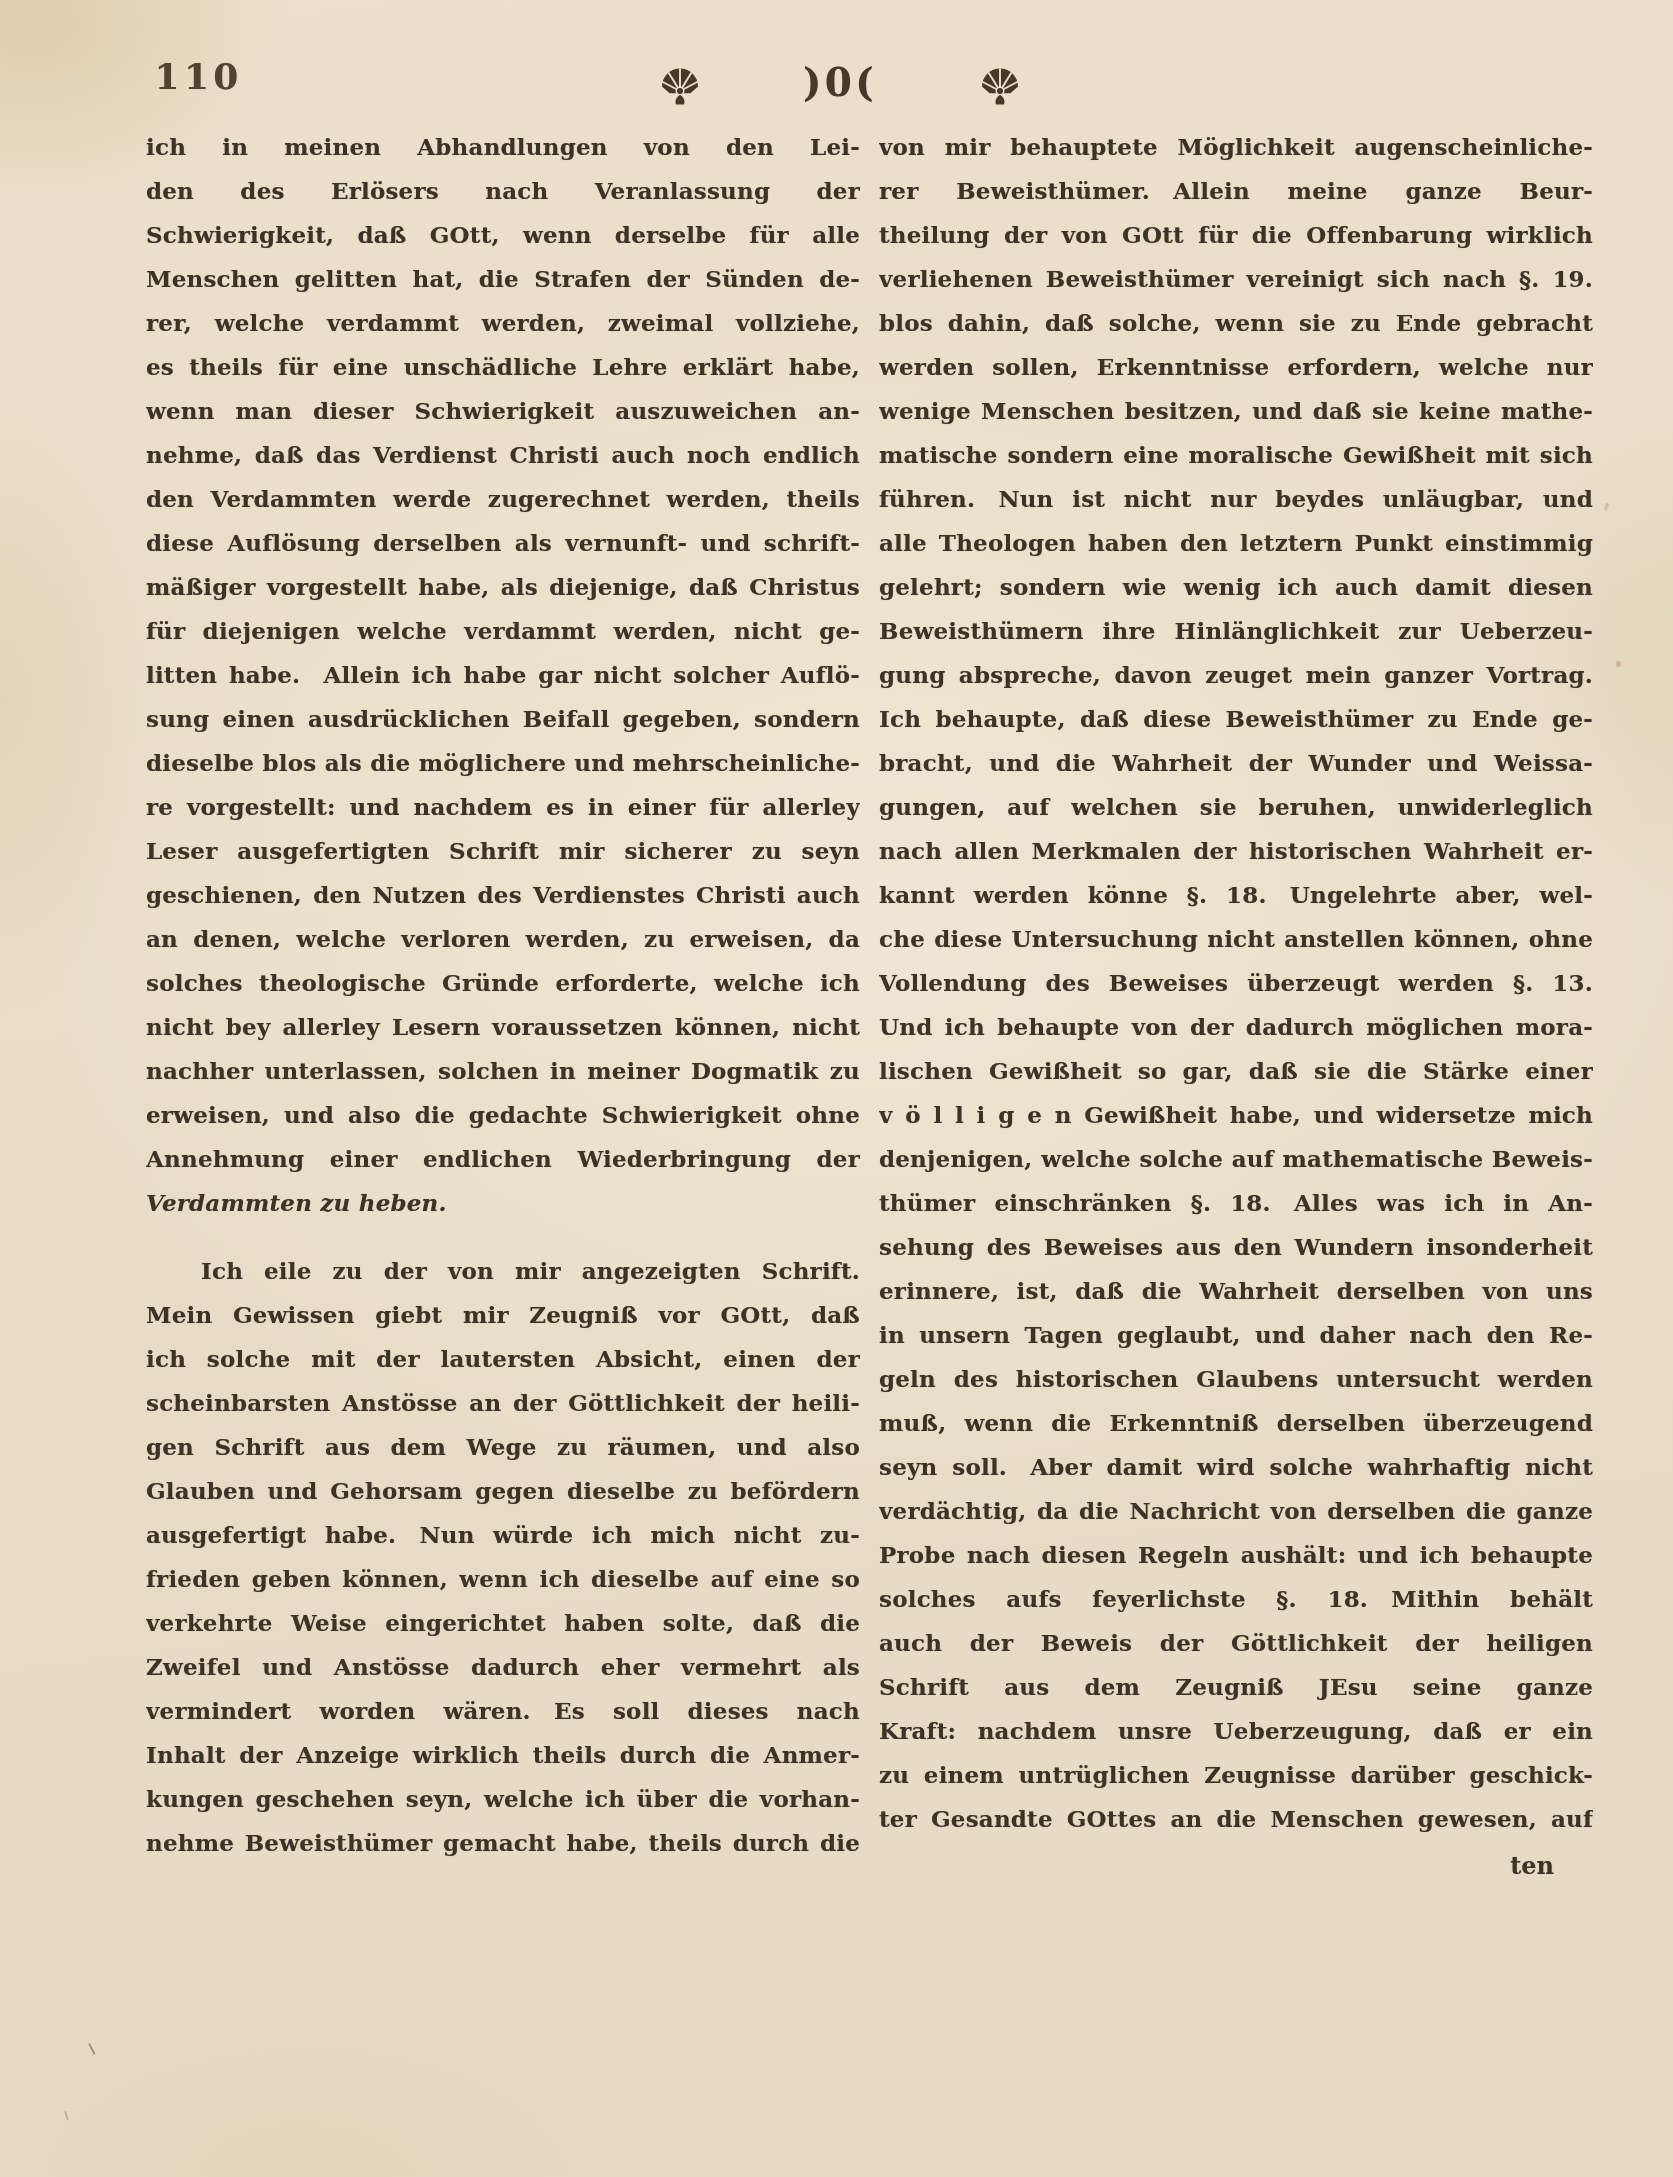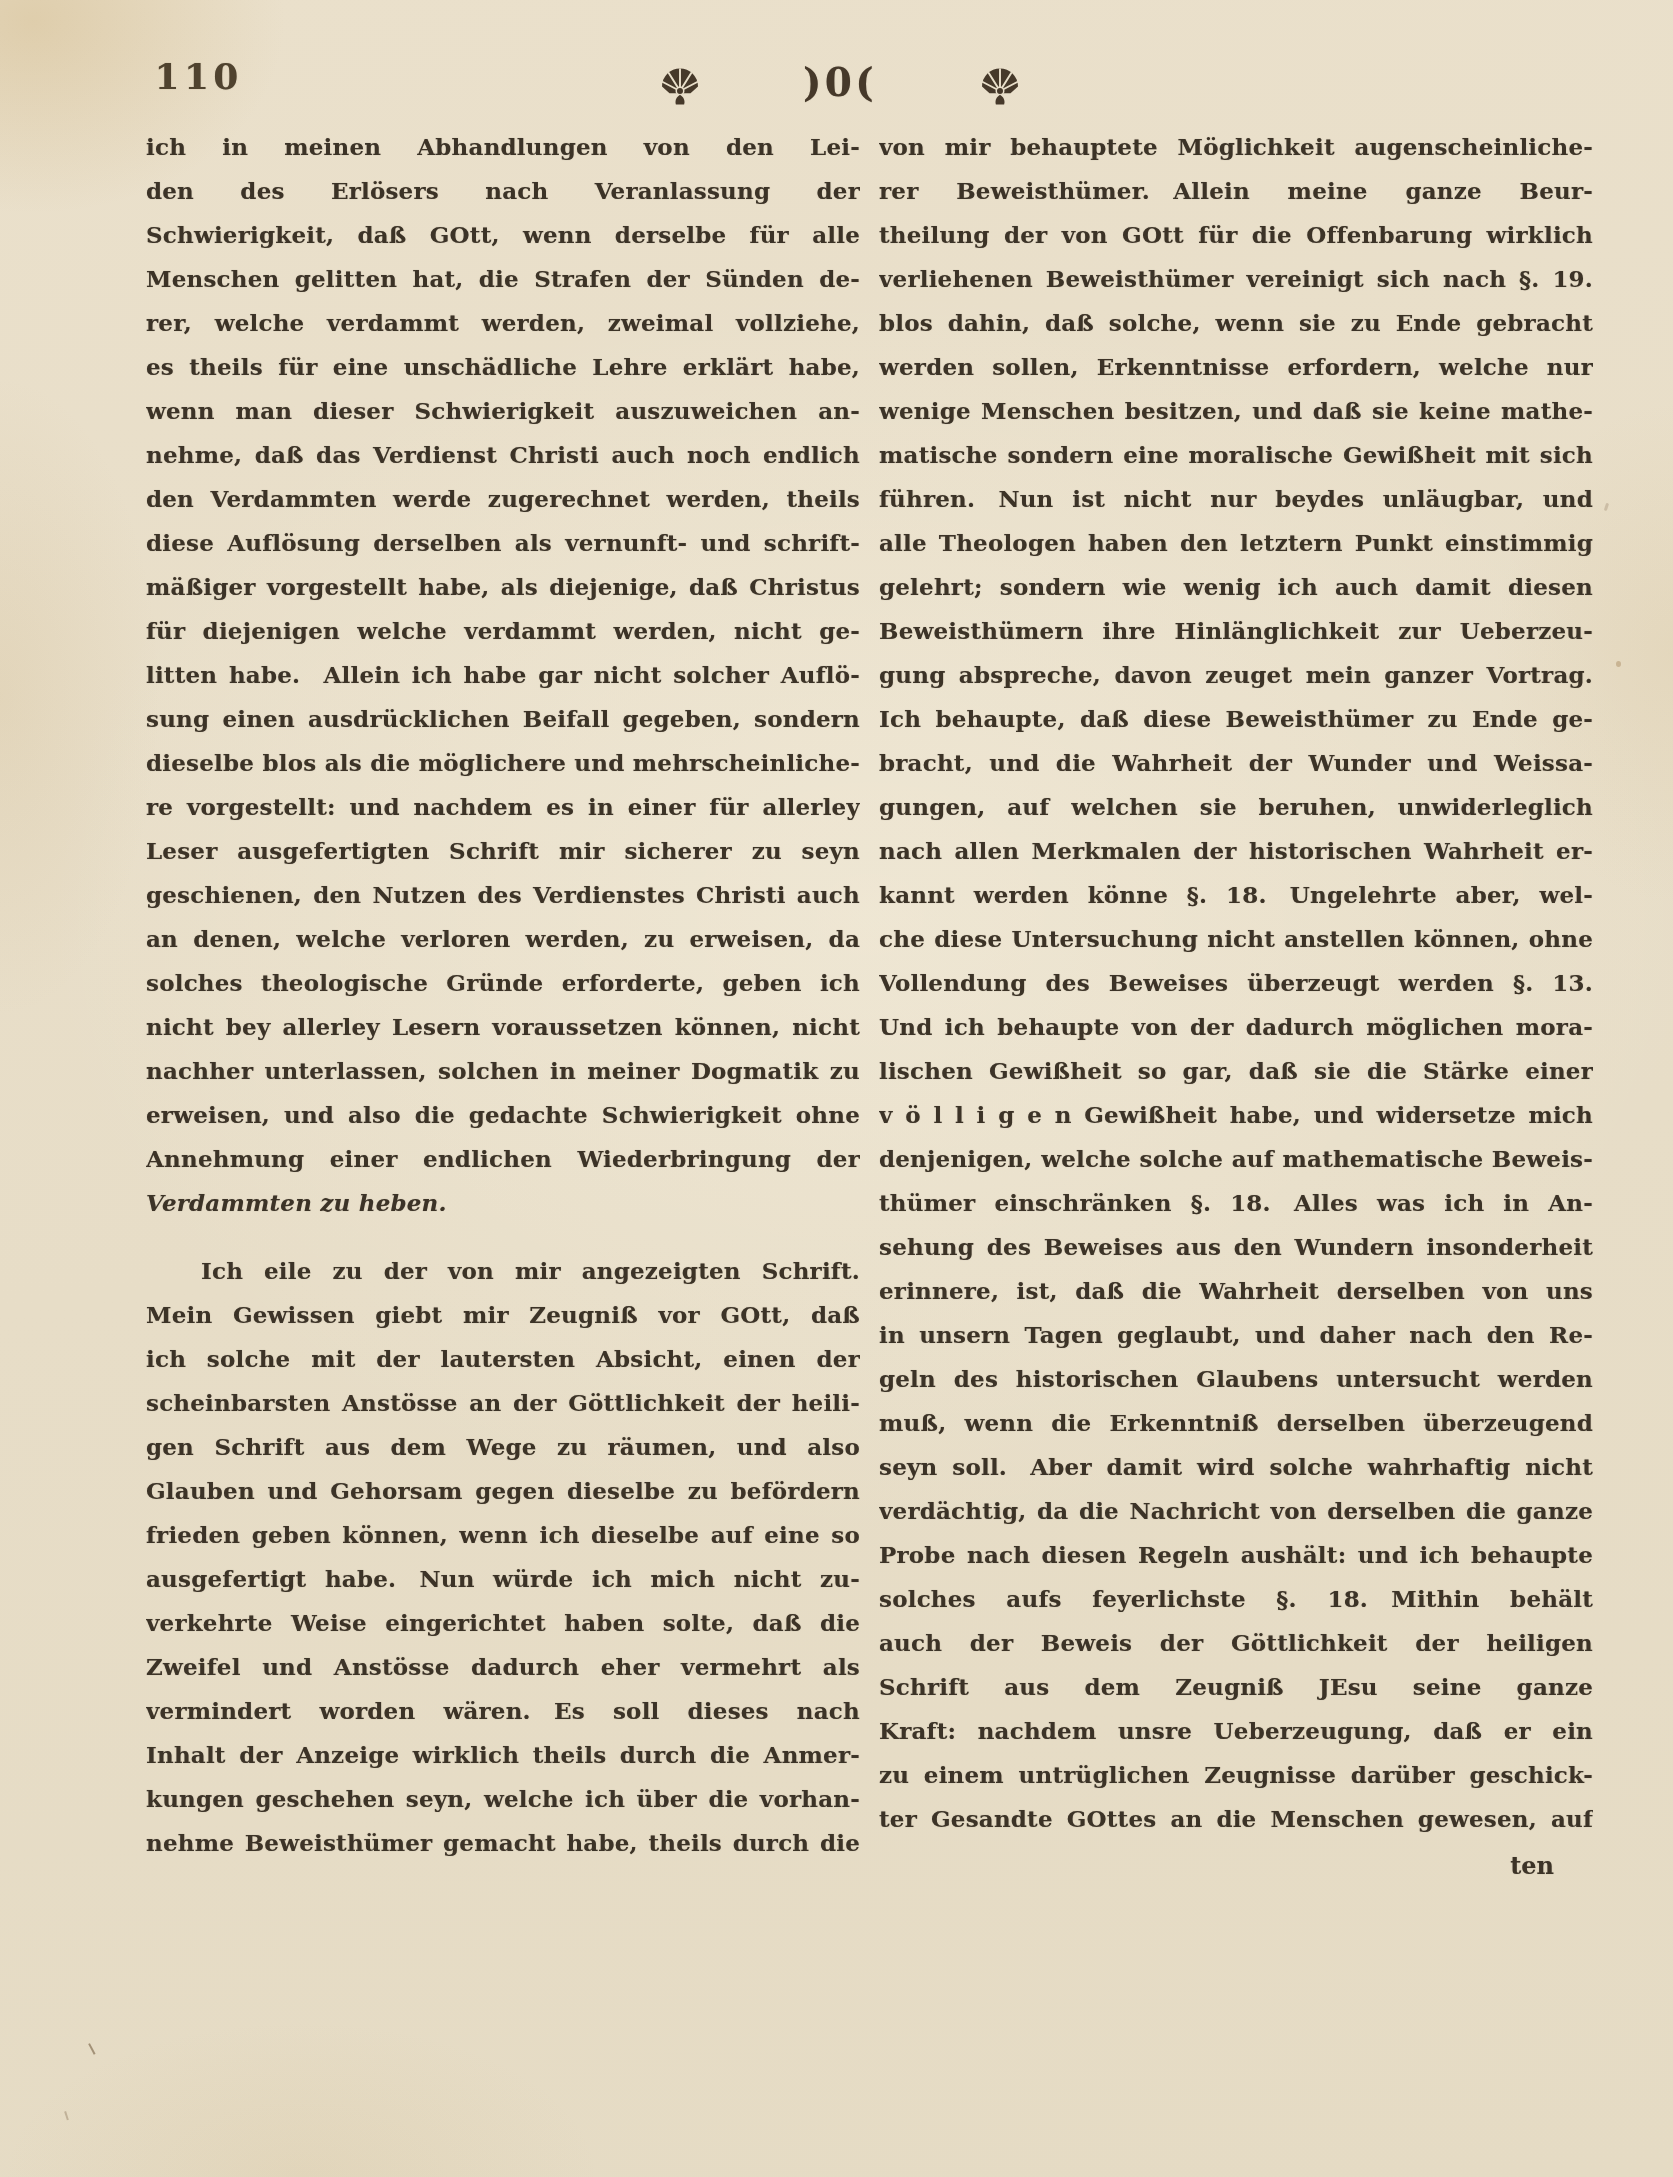--- a/index.html
+++ b/index.html
@@ -165,36 +165,36 @@
           <div class="line">diese Auflösung derselben als vernunft- und schrift-</div>
           <div class="line">mäßiger vorgestellt habe, als diejenige, daß Christus</div>
           <div class="line">für diejenigen welche verdammt werden, nicht ge-</div>
           <div class="line">litten habe. Allein ich habe gar nicht solcher Auflö-</div>
           <div class="line">sung einen ausdrücklichen Beifall gegeben, sondern</div>
           <div class="line">dieselbe blos als die möglichere und mehrscheinliche-</div>
           <div class="line">re vorgestellt: und nachdem es in einer für allerley</div>
           <div class="line">Leser ausgefertigten Schrift mir sicherer zu seyn</div>
           <div class="line">geschienen, den Nutzen des Verdienstes Christi auch</div>
           <div class="line">an denen, welche verloren werden, zu erweisen, da</div>
-          <div class="line">solches theologische Gründe erforderte, geben ich</div>
+          <div class="line">solches theologische Gründe erforderte, welche ich</div>
           <div class="line">nicht bey allerley Lesern voraussetzen können, nicht</div>
           <div class="line">nachher unterlassen, solchen in meiner Dogmatik zu</div>
           <div class="line">erweisen, und also die gedachte Schwierigkeit ohne</div>
           <div class="line">Annehmung einer endlichen Wiederbringung der</div>
           <div class="line">Verdammten zu heben.</div>
         </div>
         <div class="paragraph indent">
           <div class="line">Ich eile zu der von mir angezeigten Schrift.</div>
           <div class="line">Mein Gewissen giebt mir Zeugniß vor GOtt, daß</div>
           <div class="line">ich solche mit der lautersten Absicht, einen der</div>
           <div class="line">scheinbarsten Anstösse an der Göttlichkeit der heili-</div>
           <div class="line">gen Schrift aus dem Wege zu räumen, und also</div>
           <div class="line">Glauben und Gehorsam gegen dieselbe zu befördern</div>
+          <div class="line">ausgefertigt habe. Nun würde ich mich nicht zu-</div>
           <div class="line">frieden geben können, wenn ich dieselbe auf eine so</div>
-          <div class="line">ausgefertigt habe. Nun würde ich mich nicht zu-</div>
           <div class="line">verkehrte Weise eingerichtet haben solte, daß die</div>
           <div class="line">Zweifel und Anstösse dadurch eher vermehrt als</div>
           <div class="line">vermindert worden wären. Es soll dieses nach</div>
           <div class="line">Inhalt der Anzeige wirklich theils durch die Anmer-</div>
           <div class="line">kungen geschehen seyn, welche ich über die vorhan-</div>
           <div class="line">nehme Beweisthümer gemacht habe, theils durch die</div>
         </div>
       </div>
     <div class="col">
     <div class="paragraph">

